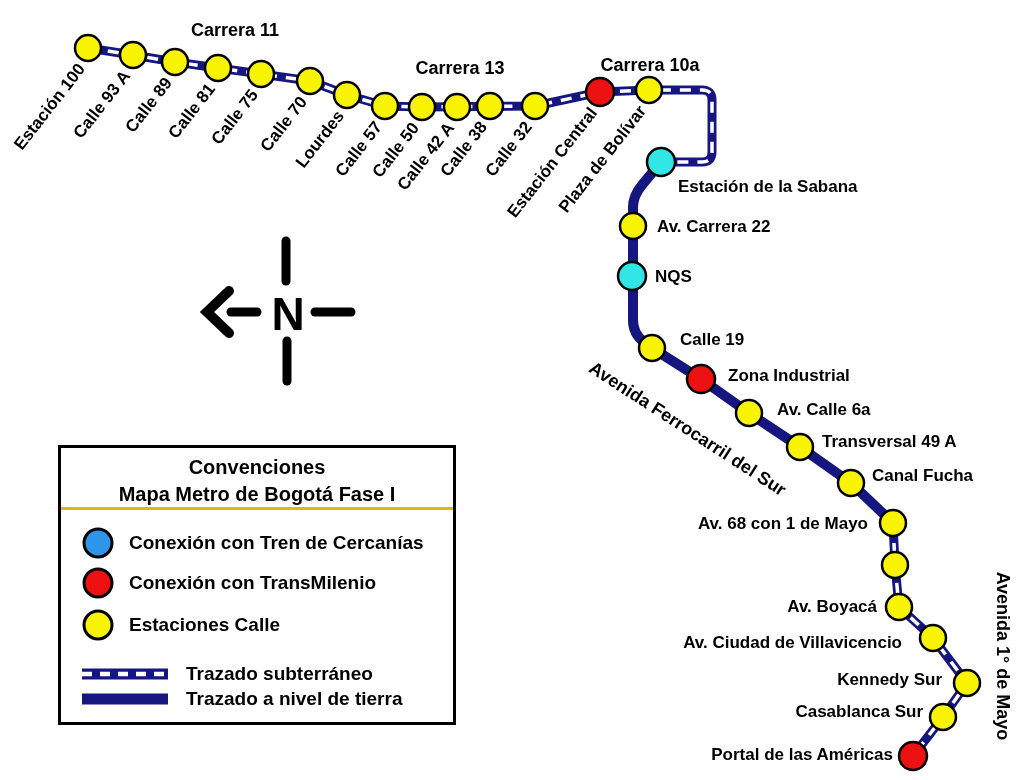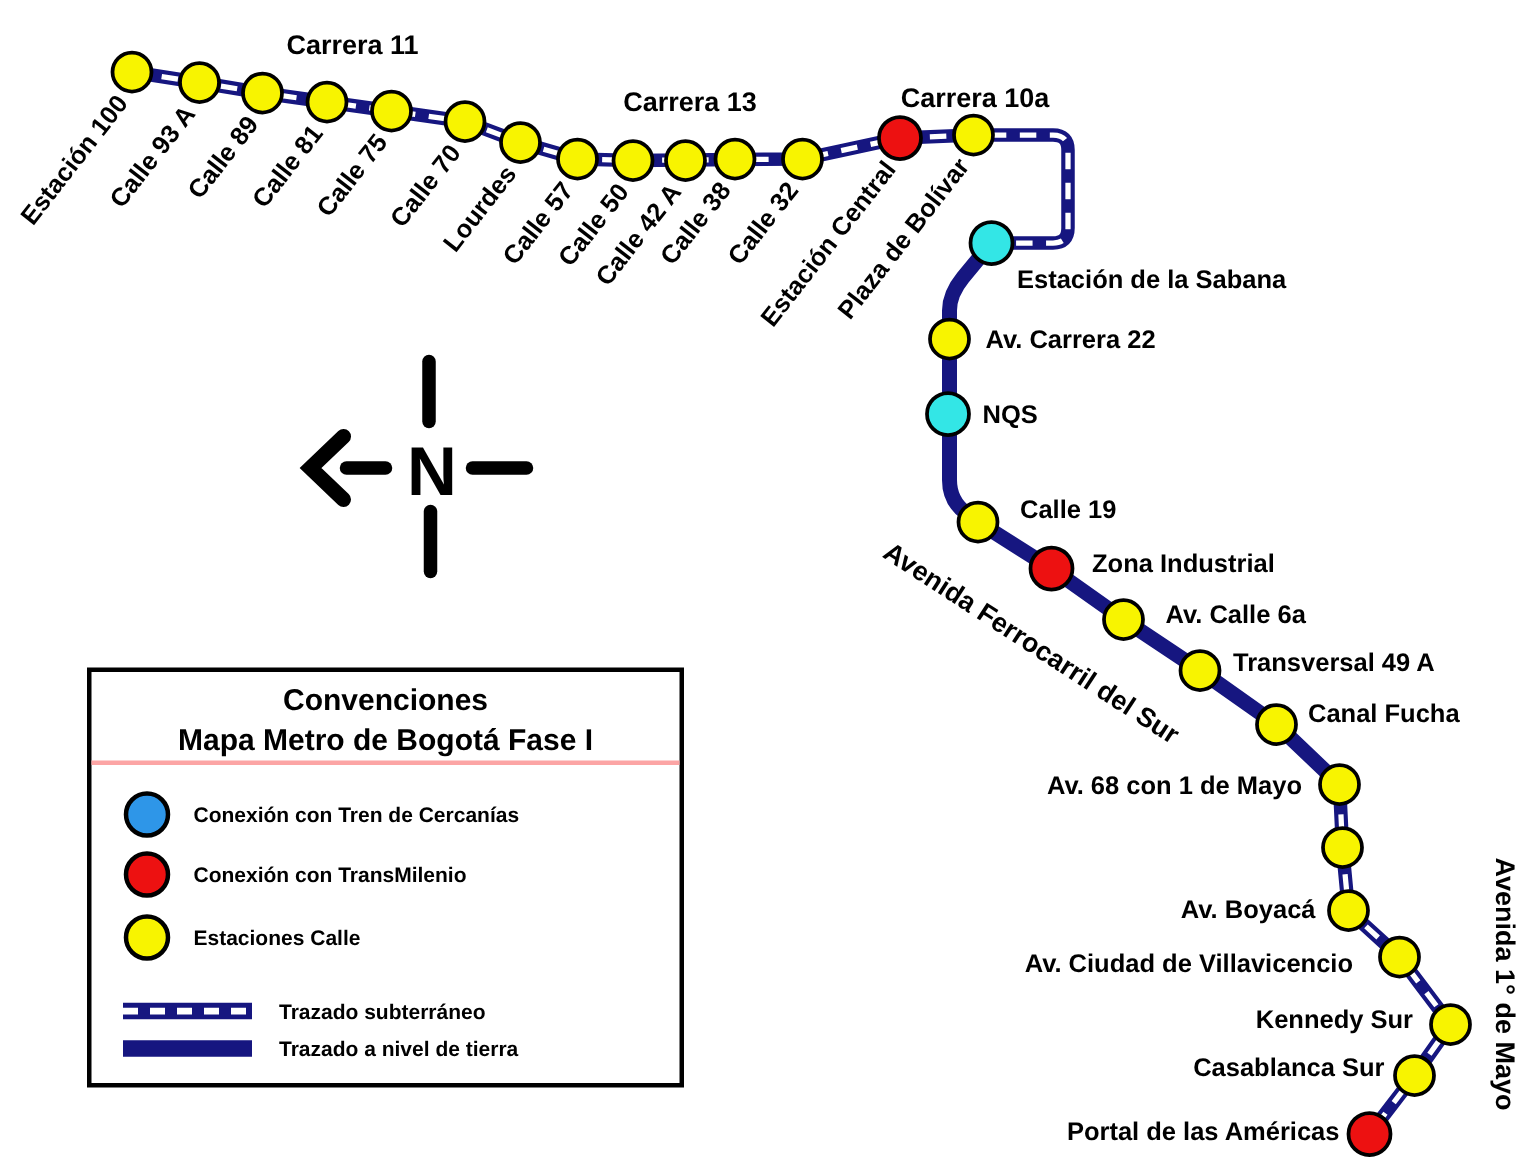--- a/index.html
+++ b/index.html
@@ -14,26 +14,26 @@
   .lft{width:260px;text-align:right;transform:translateY(-50%);}
   .street{font-size:18px;}
   .street.ctr{transform:translate(-50%,-50%);}
   .street.diag33{transform:rotate(33deg);transform-origin:0 50%;}
   .street.vert{width:200px;text-align:center;transform:rotate(90deg);}
   .nlabel{position:absolute;font-weight:bold;font-size:46px;color:#000;
           transform:translate(-50%,-50%);}
   .legend{position:absolute;left:58px;top:445px;width:398px;height:280px;
           border:3px solid #000;background:#fff;box-sizing:border-box;}
   .legend-header{position:absolute;left:0;top:0;width:100%;height:62px;
-                 border-bottom:3px solid #fca5a5;text-align:center;font-weight:bold;
+                 border-bottom:3px solid #eab308;text-align:center;font-weight:bold;
                  font-size:20px;line-height:27px;padding-top:6px;box-sizing:border-box;}
   .lrow{position:absolute;left:0;width:100%;height:36px;display:flex;align-items:center;}
   .lrow .ic{position:absolute;left:19px;}
   .lrow .sw{position:absolute;left:19px;}
-  .lrow .txt{position:absolute;font-weight:bold;font-size:14px;white-space:nowrap;}
+  .lrow .txt{position:absolute;font-weight:bold;font-size:19px;white-space:nowrap;}
   .lrow .txt.t1{left:68px;}
   .lrow .txt.t2{left:125px;}
 </style>
 </head>
 <body>
 
 <div class="stage">
 
   <svg class="mapsvg" width="1024" height="780" viewBox="0 0 1024 780">
 

